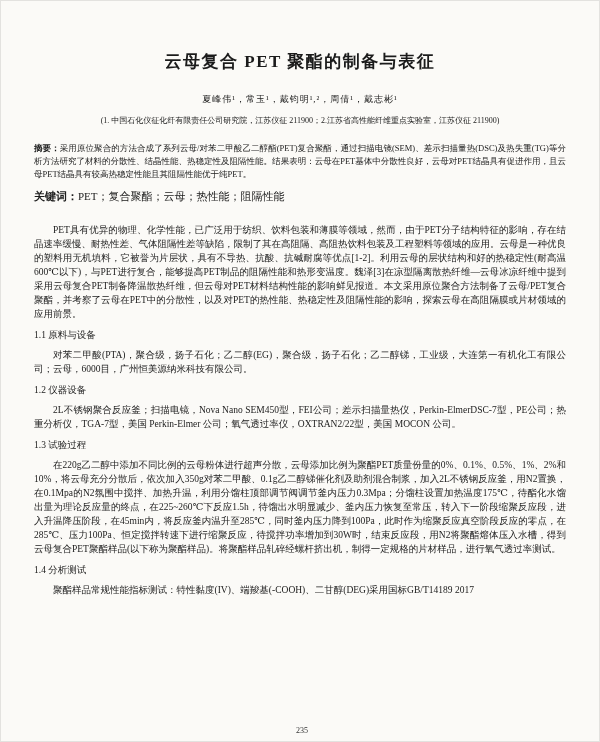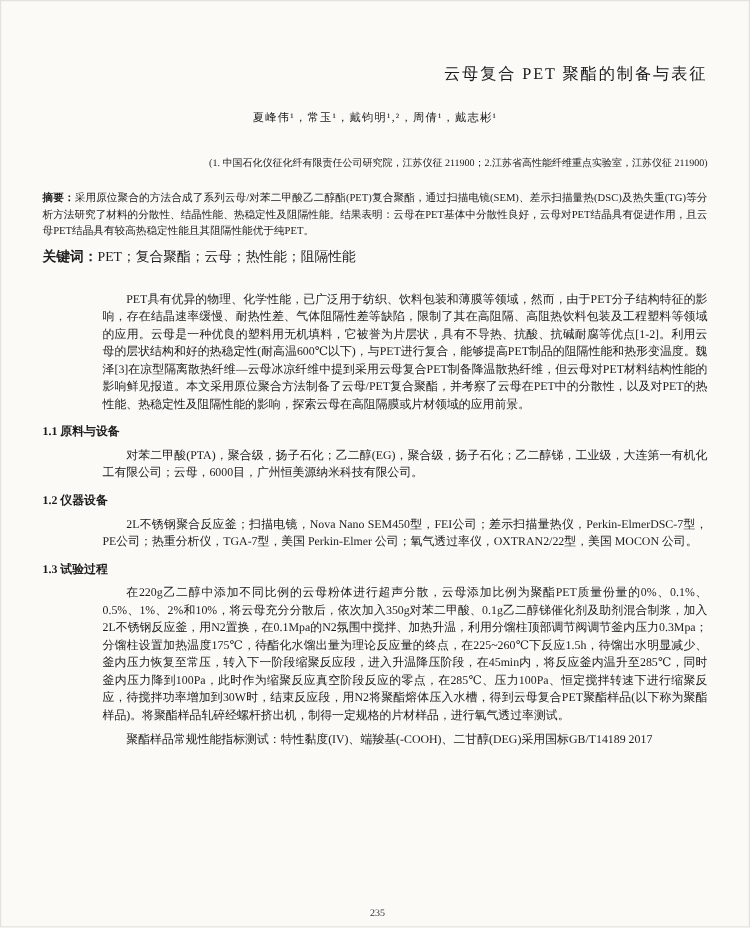--- a/index.html
+++ b/index.html
@@ -12,34 +12,34 @@
   .page {
     width: 600px;
     height: 742px;
     background: #fbfaf7;
     padding: 24px 34px 14px 34px;
     position: relative;
     overflow: hidden;
     box-shadow: inset 0 0 0 1px #e3e2df;
   }
   .title {
-    text-align: right;
-    font-size: 13px;
-    font-weight: normal;
+    text-align: center;
+    font-size: 17px;
+    font-weight: bold;
     letter-spacing: 1.5px;
     margin: 26px 0 20px 0;
   }
   .authors {
     text-align: center;
     font-size: 9px;
-    margin-bottom: 24px;
+    margin-bottom: 9px;
     letter-spacing: 1px;
   }
   .affiliation {
-    text-align: right;
+    text-align: center;
     font-size: 8px;
     margin-bottom: 16px;
     color: #222;
   }
   .abstract {
     font-size: 8.5px;
     line-height: 1.55;
     text-align: justify;
     margin-bottom: 6px;
     margin-top: 11px;
@@ -49,29 +49,29 @@
     line-height: 1.55;
     margin-bottom: 18px;
   }
   .bold { font-weight: bold; }
   .body-para {
     font-size: 9.5px;
     line-height: 1.48;
     text-align: justify;
     margin-bottom: 5px;
   }
-  .indent { text-indent: 2em; margin-left: 48px; }
+  .indent { text-indent: 2em; }
   h2.sec {
     font-size: 10px;
     font-weight: bold;
     margin: 10px 0 8px 0;
   }
   h3.subsec {
     font-size: 9.5px;
-    font-weight: bold;
+    font-weight: normal;
     margin: 8px 0 6px 0;
   }
   .page-number {
     position: absolute;
     left: 4px; right: 0;
     bottom: 7px;
     text-align: center;
     font-size: 8px;
     color: #333;
   }
@@ -100,17 +100,18 @@
 
   <h3 class="subsec">1.1  原料与设备</h3>
   <p class="body-para indent">对苯二甲酸(PTA)，聚合级，扬子石化；乙二醇(EG)，聚合级，扬子石化；乙二醇锑，工业级，大连第一有机化工有限公司；云母，6000目，广州恒美源纳米科技有限公司。</p>
 
   <h3 class="subsec">1.2  仪器设备</h3>
   <p class="body-para indent">2L不锈钢聚合反应釜；扫描电镜，Nova Nano SEM450型，FEI公司；差示扫描量热仪，Perkin-ElmerDSC-7型，PE公司；热重分析仪，TGA-7型，美国 Perkin-Elmer 公司；氧气透过率仪，OXTRAN2/22型，美国 MOCON 公司。</p>
 
   <h3 class="subsec">1.3  试验过程</h3>
   <p class="body-para indent">在220g乙二醇中添加不同比例的云母粉体进行超声分散，云母添加比例为聚酯PET质量份量的0%、0.1%、0.5%、1%、2%和10%，将云母充分分散后，依次加入350g对苯二甲酸、0.1g乙二醇锑催化剂及助剂混合制浆，加入2L不锈钢反应釜，用N2置换，在0.1Mpa的N2氛围中搅拌、加热升温，利用分馏柱顶部调节阀调节釜内压力0.3Mpa；分馏柱设置加热温度175℃，待酯化水馏出量为理论反应量的终点，在225~260℃下反应1.5h，待馏出水明显减少、釜内压力恢复至常压，转入下一阶段缩聚反应段，进入升温降压阶段，在45min内，将反应釜内温升至285℃，同时釜内压力降到100Pa，此时作为缩聚反应真空阶段反应的零点，在285℃、压力100Pa、恒定搅拌转速下进行缩聚反应，待搅拌功率增加到30W时，结束反应段，用N2将聚酯熔体压入水槽，得到云母复合PET聚酯样品(以下称为聚酯样品)。将聚酯样品轧碎经螺杆挤出机，制得一定规格的片材样品，进行氧气透过率测试。</p>
 
+  <h3 class="subsec">1.4  分析测试</h3>
   <p class="body-para indent">聚酯样品常规性能指标测试：特性黏度(IV)、端羧基(-COOH)、二甘醇(DEG)采用国标GB/T14189  2017</p>
 
   <div class="page-number">235</div>
 
 </div>
 
 </body></html>

